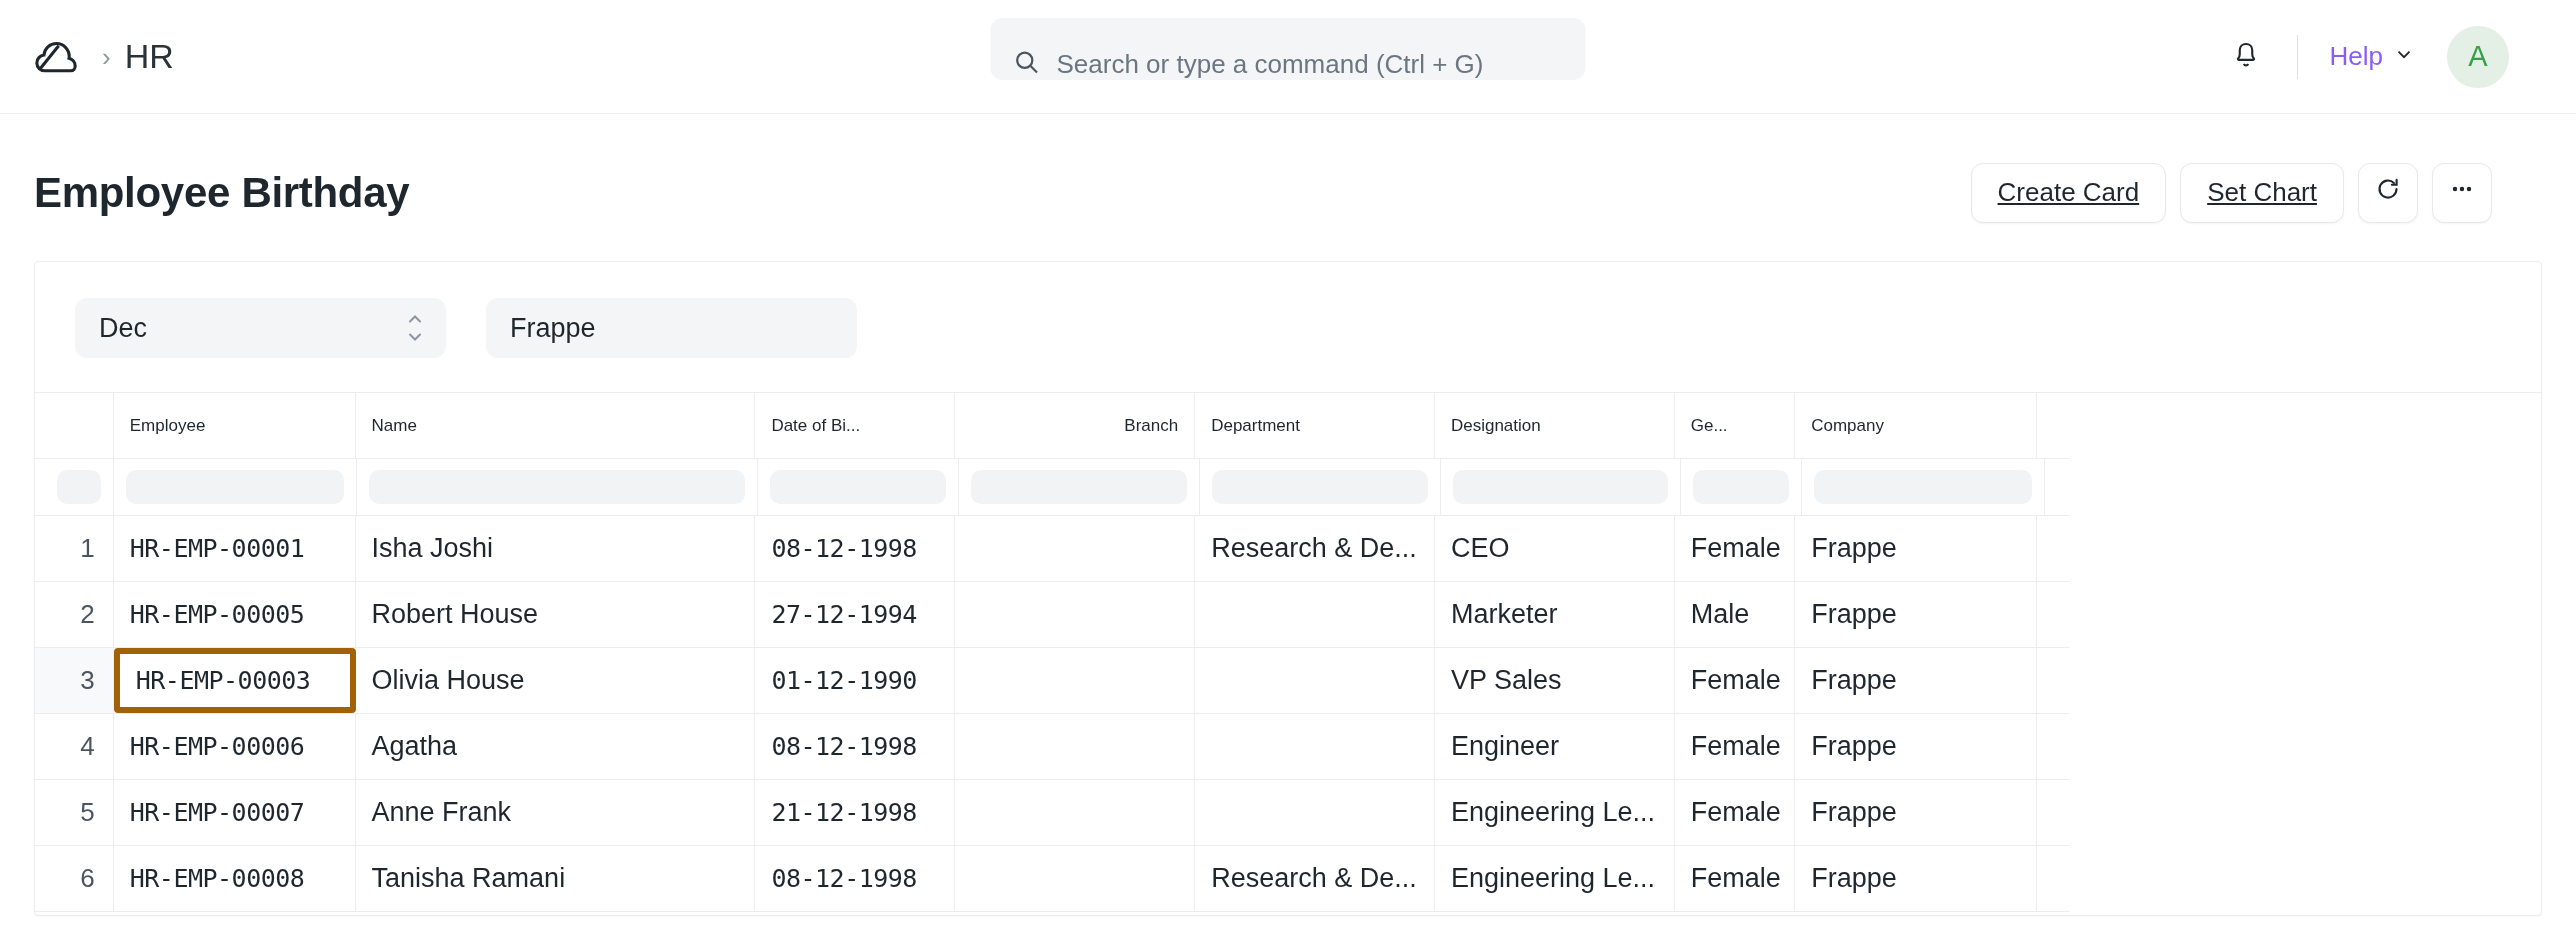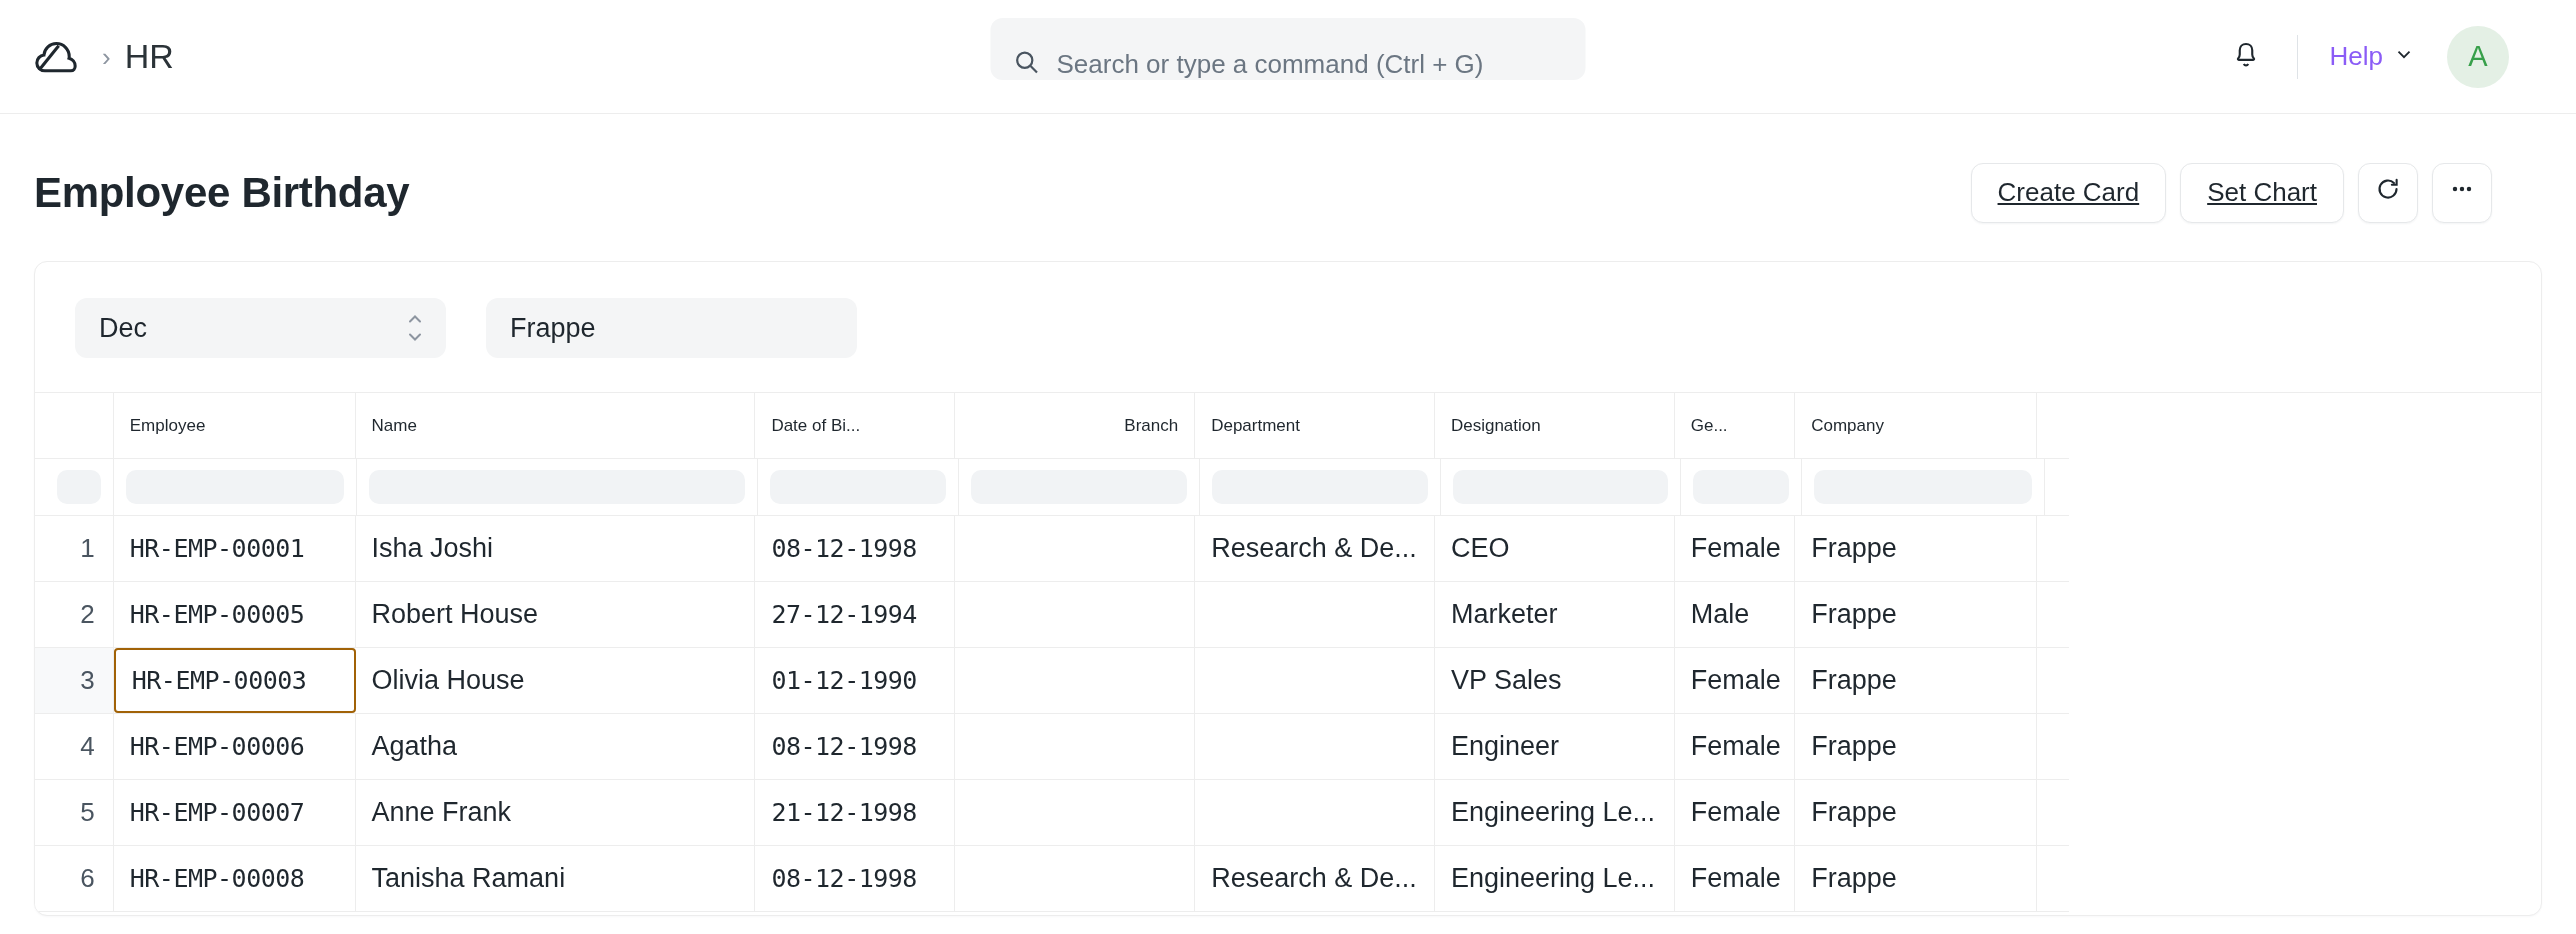--- a/index.html
+++ b/index.html
@@ -181,21 +181,21 @@
   .btn-icon {
     width: 60px;
     padding: 0;
   }
 
   
   .card {
     margin: 38px 34px 0 34px;
     background: #ffffff;
     border: 1px solid #ededed;
-    border-radius: 13px;
+    border-radius: 4px;
     box-shadow: 0 1px 2px rgba(25,39,52,.03);
     overflow: hidden;
     height: 655px;
   }
 
   .filters {
     display: flex;
     align-items: center;
     gap: 40px;
     padding: 36px 40px 34px 40px;
@@ -299,21 +299,21 @@
     border-radius: 10px;
     height: 34px;
     width: 100%;
   }
   .col-idx .skeleton { width: 44px; }
 
   
   .dt-body .dt-cell { height: 65px; }
   .dt-row.selected .col-idx { background: #f8f9fa; }
   .cell-focus {
-    border: 2px solid #a16207;
+    border: 6px solid #a16207;
     border-radius: 4px;
     background: #ffffff;
   }
 
   .dt-spacer { flex: 1; background: #ffffff; border: none; }
 </style>
 </head>
 <body>
 
 <div class="navbar">

